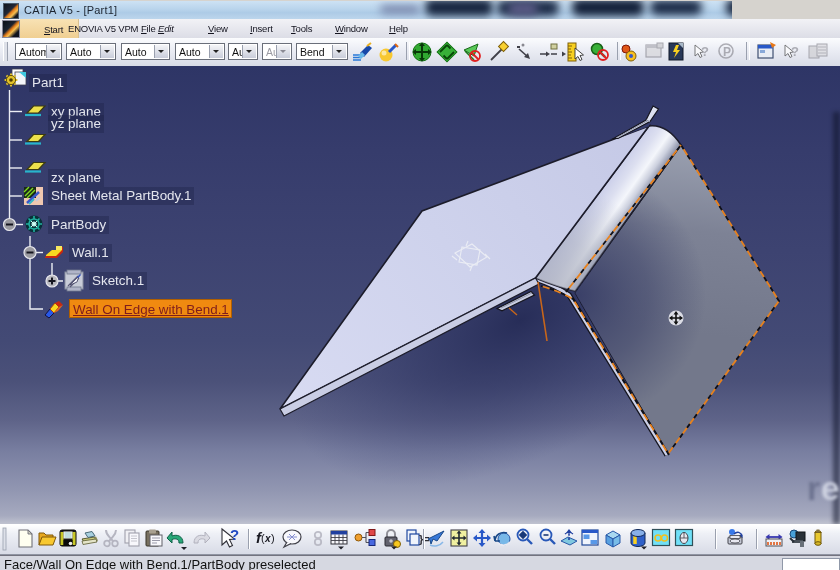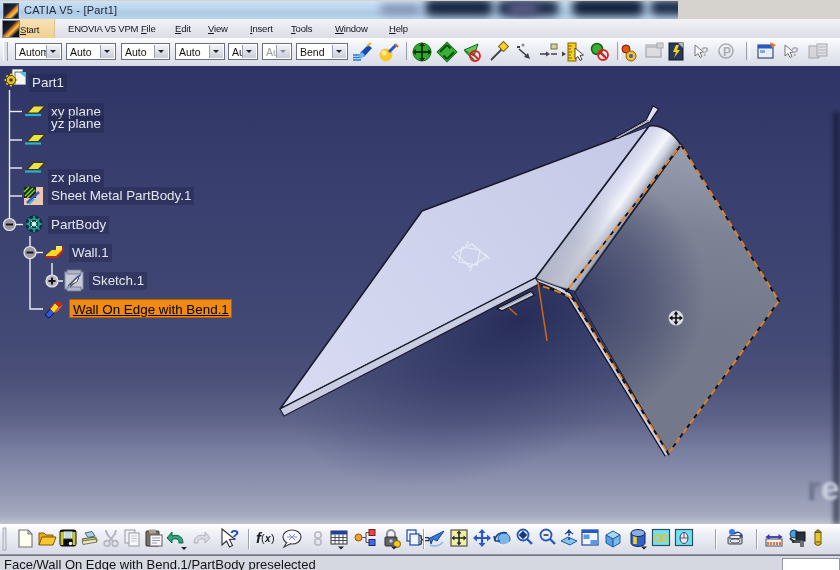--- a/index.html
+++ b/index.html
@@ -1,38 +1,38 @@
 <!DOCTYPE html>
 <html><head>
 <meta charset="utf-8">
 <style>
   html,body{margin:0;padding:0;}
   body{width:840px;height:570px;overflow:hidden;position:relative;-webkit-font-smoothing:antialiased;will-change:transform;transform:translateZ(0);
        font-family:"Liberation Sans",sans-serif;background:#d6d3ce;}
   .abs{position:absolute;}
   
-  #titlebar{left:0;top:1px;width:678px;height:19px;
+  #titlebar{left:0;top:1px;width:732px;height:19px;
     background:linear-gradient(180deg,#cde2f4 0%,#b9d4ec 45%,#adcbe6 65%,#bcd5ec 100%);border-bottom:1px solid #93a9c2;box-sizing:border-box;
     overflow:hidden;}
   #titlebar .blob{position:absolute;top:0;height:15px;border-radius:7px;filter:blur(4px);}
   #titleicon{left:3px;top:2px;width:14px;height:14px;
     background:linear-gradient(135deg,#10141c 0%,#202838 45%,#e07818 55%,#f8c050 70%,#141820 85%);
     border:1px solid #4a5a6a;}
   #titletext{left:24px;top:2.5px;font-size:11px;color:#1c2430;letter-spacing:.2px;}
   
   #menubar{left:0;top:19px;width:840px;height:19px;
     background:linear-gradient(180deg,#f2f2f6,#dcdde6);
     border-bottom:1px solid #b8bac4;}
   #menuicon{left:2px;top:1px;width:16px;height:16px;
     background:linear-gradient(135deg,#0a0e16 0%,#1a2230 40%,#e07818 52%,#f8c050 62%,#10141e 80%);
     border:1px solid #889;}
   .menu{position:absolute;top:4px;font-size:9.5px;color:#14141f;letter-spacing:-0.2px;}
   #mstart{left:20px;top:0px;width:34px;height:19px;
     background:linear-gradient(180deg,#f8e2b4,#f0cf92);
-    border-right:1px solid #d8c090;}
+    border-right:1px solid #d8c090;padding-left:24px;}
   #mstart span{position:absolute;left:4px;top:4px;}
   
   #toolbar1{left:0;top:38px;width:840px;height:28px;
     background:linear-gradient(180deg,#fbfcfe 0%,#eceef5 40%,#d9dce7 100%);
     border-bottom:1px solid #8f94a2;}
   .grip{position:absolute;width:3px;border-left:1px solid #fff;border-right:1px solid #9aa0ae;background:#dde0e8;}
   .combo{position:absolute;top:5px;height:17px;background:#fff;border:1px solid #6a6f7a;box-sizing:border-box;}
   .combo .tx{position:absolute;left:3px;top:2px;font-size:10.5px;color:#111;white-space:nowrap;overflow:hidden;}
   .combo .dd{position:absolute;right:1px;top:1px;bottom:1px;width:13px;
      background:linear-gradient(180deg,#f4f5f8,#c9cdda);border-left:1px solid #9aa0ae;}
@@ -45,21 +45,21 @@
     background:linear-gradient(180deg,#2e3566 0%,#363c6c 18.4%,#3d4371 40.3%,#434a75 60%,#4b5179 68.7%,#5f6489 77.5%,#787ea0 84%,#9297b2 92.8%,#a6aabf 98.2%,#c0c3d0 100%);}
   #rstrip{right:0px;top:46px;width:7px;height:412px;background:rgba(13,16,38,.55);filter:blur(2px);}
   #wmark{left:807px;top:403px;font-size:34px;font-weight:bold;filter:blur(1.5px);letter-spacing:0.5px;}
   #wmark .r{color:#6d7390;}
   #wmark .e{color:#cdd1e0;}
   
   .trow{position:absolute;font-size:13.4px;color:#e4e6ee;white-space:nowrap;
         background:rgba(28,33,72,.38);padding:1px 3px 2px 3px;}
   #thl{position:absolute;left:69px;top:299px;width:163px;height:19px;
        background:#f08a10;border:1px solid #b05f00;box-sizing:border-box;}
-  #thl span{position:absolute;left:3px;top:1.5px;font-size:13.4px;color:#000000;
+  #thl span{position:absolute;left:3px;top:1.5px;font-size:13.4px;color:#7f1d1d;
        text-decoration:underline;white-space:nowrap;}
   
   #toolbar2{left:0;top:524px;width:840px;height:31px;
     background:linear-gradient(180deg,#ffffff 0%,#eef0f6 30%,#d8dbe6 100%);
     border-top:1px solid #fff;border-bottom:1px solid #8f94a2;box-sizing:border-box;}
   
   #statusbar{left:0;top:555px;width:840px;height:15px;background:#d6d8e1;border-top:1px solid #73737f;box-sizing:border-box;
     font-size:13px;color:#111;}
   #statusbar span{position:absolute;left:4px;top:1px;}
   svg{position:absolute;left:0;top:0;}
@@ -76,21 +76,21 @@
     <div class="blob" style="left:802px;width:44px;background:#16243e;top:-1px;height:16px;"></div>
     <div class="blob" style="left:380px;width:40px;background:#7a88ac;top:4px;height:9px;"></div>
     <div id="titleicon" class="abs"></div>
     <div id="titletext" class="abs">CATIA V5 - [Part1]</div>
   </div>
   <div id="menubar" class="abs">
     <div id="menuicon" class="abs"></div>
     <div id="mstart" class="abs"><span class="menu" style="position:static"><u>S</u>tart</span></div>
     <span class="menu" style="left:68px;">ENOVIA V5 VPM</span>
     <span class="menu" style="left:141px;"><u>F</u>ile</span>
-    <span class="menu" style="left:175px;"><u>E</u>dit</span>
+    <span class="menu" style="left:158px;font-style:italic;"><u>E</u>dit</span>
     <span class="menu" style="left:208px;text-align:right;"><u>V</u>iew</span>
     <span class="menu" style="left:250px;"><u>I</u>nsert</span>
     <span class="menu" style="left:291px;"><u>T</u>ools</span>
     <span class="menu" style="left:335px;"><u>W</u>indow</span>
     <span class="menu" style="left:389px;"><u>H</u>elp</span>
   </div>
   <div id="toolbar1" class="abs">
     <div class="grip" style="left:3px;top:4px;height:19px;"></div>
     <div class="combo" style="left:15px;width:47px;">
       <span class="tx">Automa</span>

